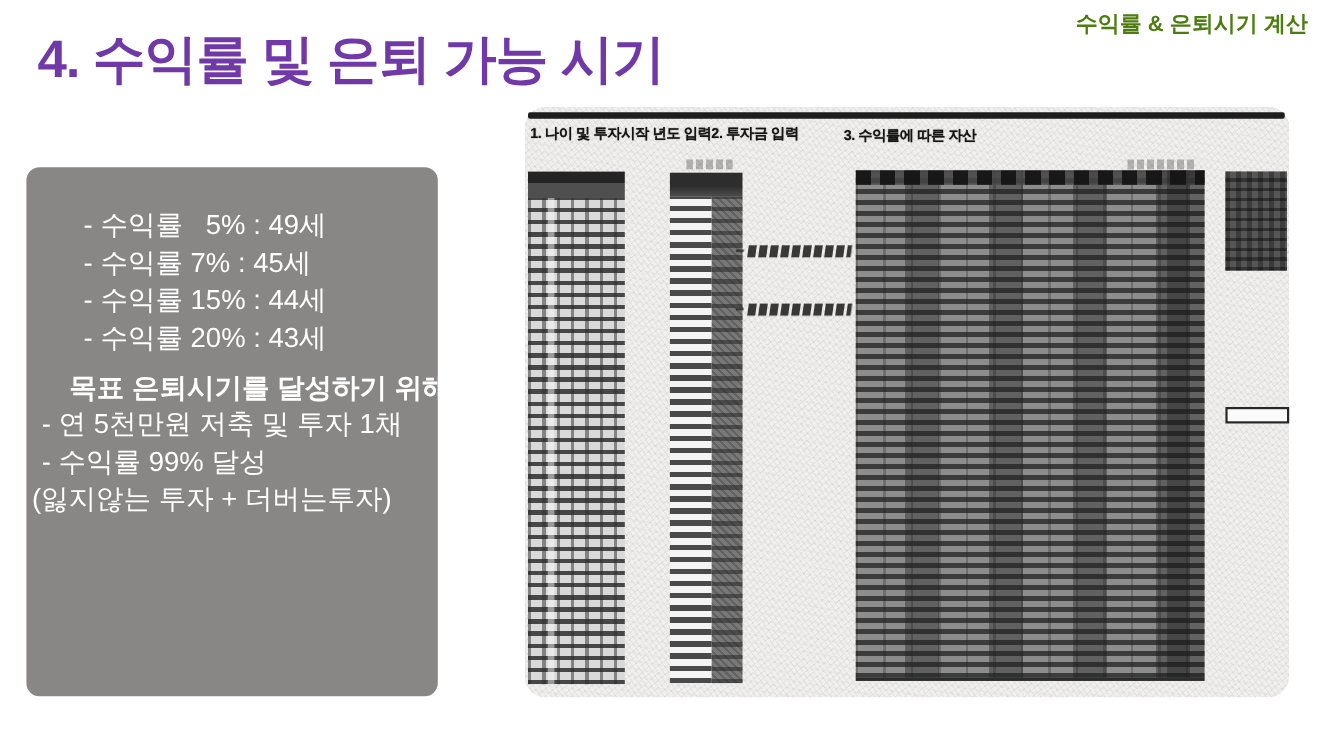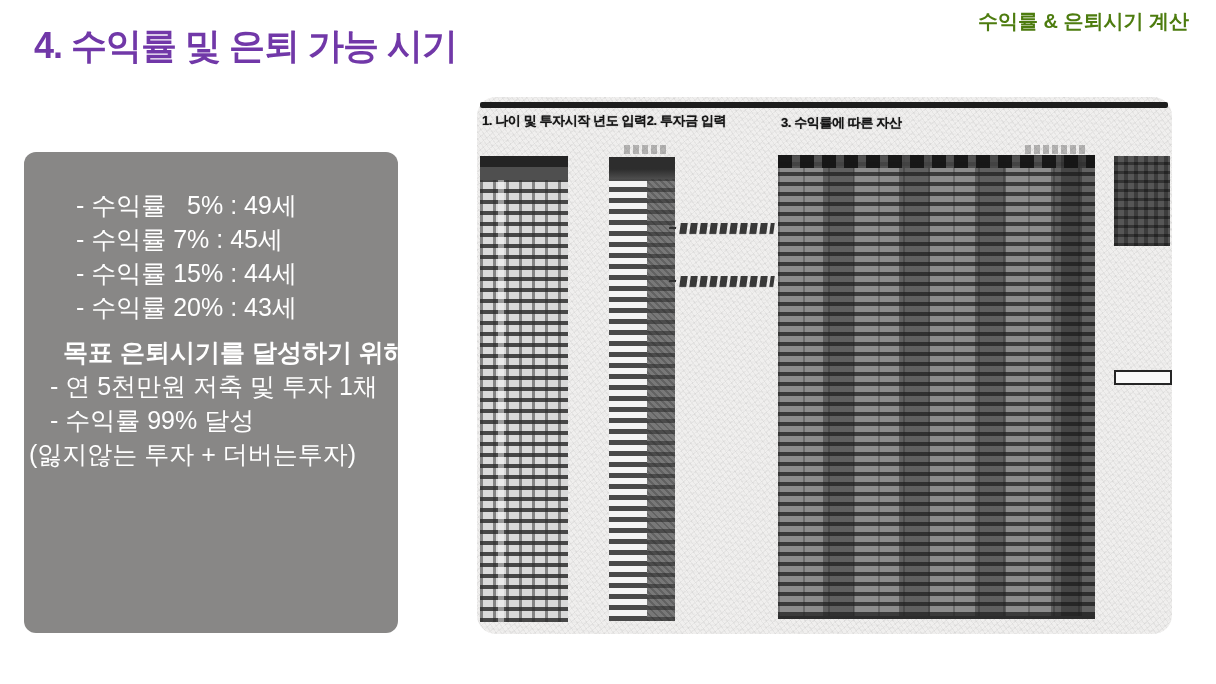--- a/index.html
+++ b/index.html
@@ -3,21 +3,21 @@
 <meta charset="utf-8">
 <style>
   * { margin:0; padding:0; box-sizing:border-box; }
   html,body { width:1216px; height:684px; }
   body { font-family:"Liberation Sans","DejaVu Sans",sans-serif; background:#ffffff; }
   #canvas { position:relative; width:1216px; height:684px; background:#ffffff; overflow:hidden; }
 
   
   .slide-title {
     position:absolute; left:34px; top:22px;
-    font-size:36px; font-weight:600; letter-spacing:-1px;
+    font-size:48px; font-weight:600; letter-spacing:-1px;
     color:#7138A8; white-space:nowrap;
   }
   .corner-note {
     position:absolute; right:27px; top:8px;
     font-size:20px; font-weight:600; color:#4d7c0f; white-space:nowrap;
   }
 
   
   .panel {
     position:absolute; left:24px; top:152px; width:374px; height:481px;
@@ -26,21 +26,21 @@
   .panel-heading {
     margin-top:40px; text-align:center;
     font-size:30px; font-weight:700; white-space:pre;
   }
   .rate-lines { margin-top:36px; margin-left:52px; }
   .rate-line { font-size:25px; line-height:34px; white-space:pre; }
   .goal-heading {
     margin-top:12px; margin-left:39px;
     font-size:25px; font-weight:700; white-space:pre;
   }
-  .goal-line { margin-left:26px; font-size:25px; line-height:34px; white-space:pre; }
+  .goal-line { margin-left:14px; font-size:25px; line-height:34px; white-space:pre; }
   .goal-line.paren { margin-left:5px; }
 
   
   .sketch {
     position:absolute; left:477px; top:97px; width:695px; height:537px;
     background-color:#f0efee;
     background-image:
       repeating-linear-gradient(55deg, rgba(140,140,140,0.10) 0 1px, transparent 1px 4px),
       repeating-linear-gradient(-40deg, rgba(120,120,120,0.08) 0 1px, transparent 1px 5px),
       repeating-linear-gradient(10deg, rgba(160,160,160,0.05) 0 2px, transparent 2px 7px);
@@ -50,21 +50,21 @@
 
   .topbar { left:3px; top:5px; width:688px; height:6px; background:#1d1d1d;
             filter:blur(0.6px); border-radius:2px; }
 
   .sketch-caption {
     font-size:13px; font-weight:700; color:#141414; white-space:nowrap;
     letter-spacing:-0.4px; filter:blur(0.55px);
     text-shadow:0 0 1px rgba(0,0,0,0.65);
   }
   .cap-left  { left:5px;  top:15px; }
-  .cap-right { left:304px; top:17px; }
+  .cap-right { left:290px; top:17px; }
 
   
   .table-a { left:3px; top:59px; width:88px; height:466px; filter:blur(0.45px); }
   .ta-header { position:absolute; left:0; top:0; right:0; height:24px;
     background:linear-gradient(180deg,#242424 0 45%, #4f4f4f 45% 100%); }
   .ta-body { position:absolute; left:0; top:24px; right:0; bottom:0;
     background-color:#d9d9d9;
     background-image:
       repeating-linear-gradient(0deg, rgba(45,45,45,0.85) 0 4px, transparent 4px 11px),
       repeating-linear-gradient(90deg, rgba(45,45,45,0.50) 0 3px, transparent 3px 13px);

